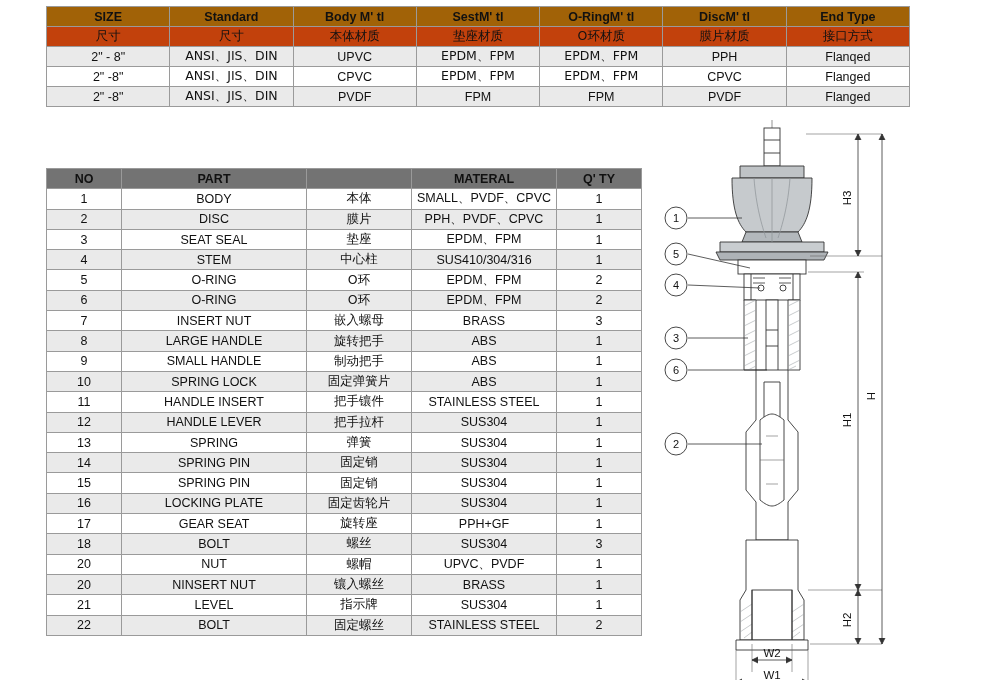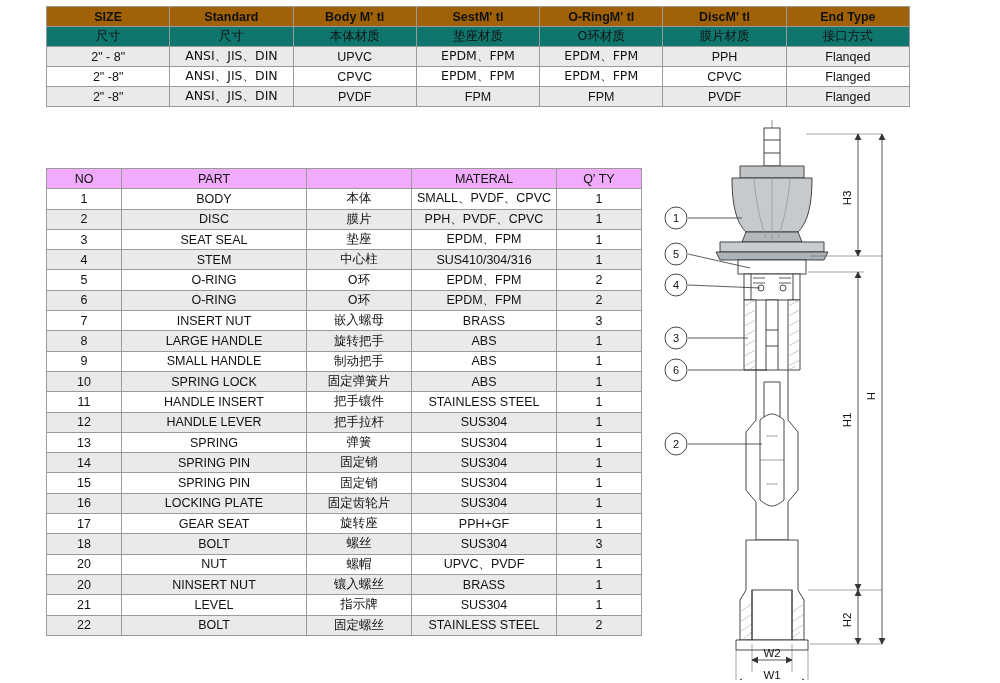--- a/index.html
+++ b/index.html
@@ -40,21 +40,21 @@
     font-weight: bold;
     font-size: 12.5px;
   }
   #spec-table tr.shade td {
     background: #eaeaea;
   }
   #spec-table tr.plain td {
     background: #ffffff;
   }
   #spec-table tr.sub td {
-    background: #0f766e;
+    background: #c2410c;
   }
 
   
   #parts-table {
     position: absolute;
     left: 46px;
     top: 168px;
     width: 570px;
     border-collapse: collapse;
     table-layout: fixed;
@@ -63,22 +63,22 @@
     border: 1px solid #9a9a9a;
     text-align: center;
     vertical-align: middle;
     font-size: 12.5px;
     height: 19.3px;
     padding: 0 2px;
     font-weight: normal;
     color: #111;
   }
   #parts-table thead th {
-    background: #f0abfc;
-    font-weight: normal;
+    background: #737373;
+    font-weight: bold;
   }
   #parts-table tr.shade td {
     background: #eaeaea;
   }
   #parts-table tr.plain td {
     background: #ffffff;
   }
   .col-no     { width: 70px; }
   .col-part   { width: 180px; }
   .col-partcn { width: 100px; }

